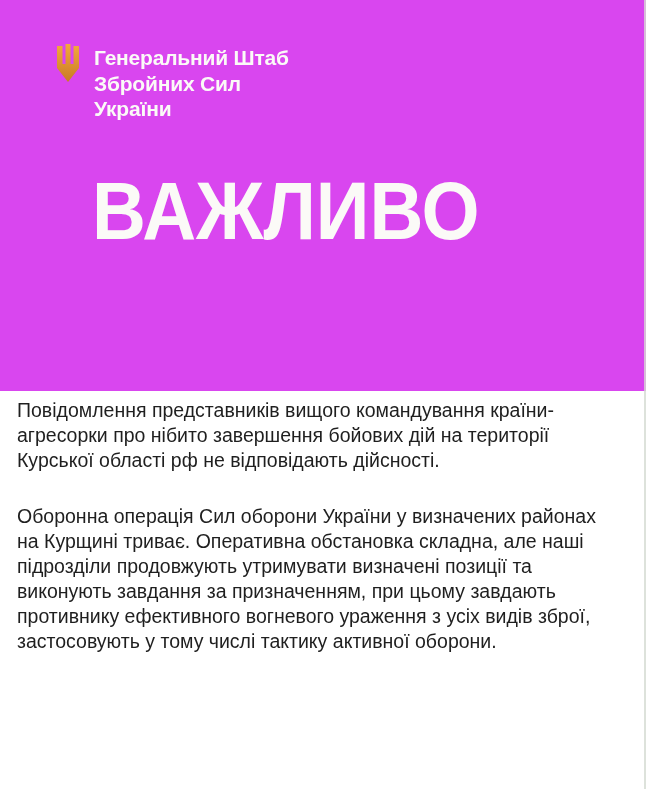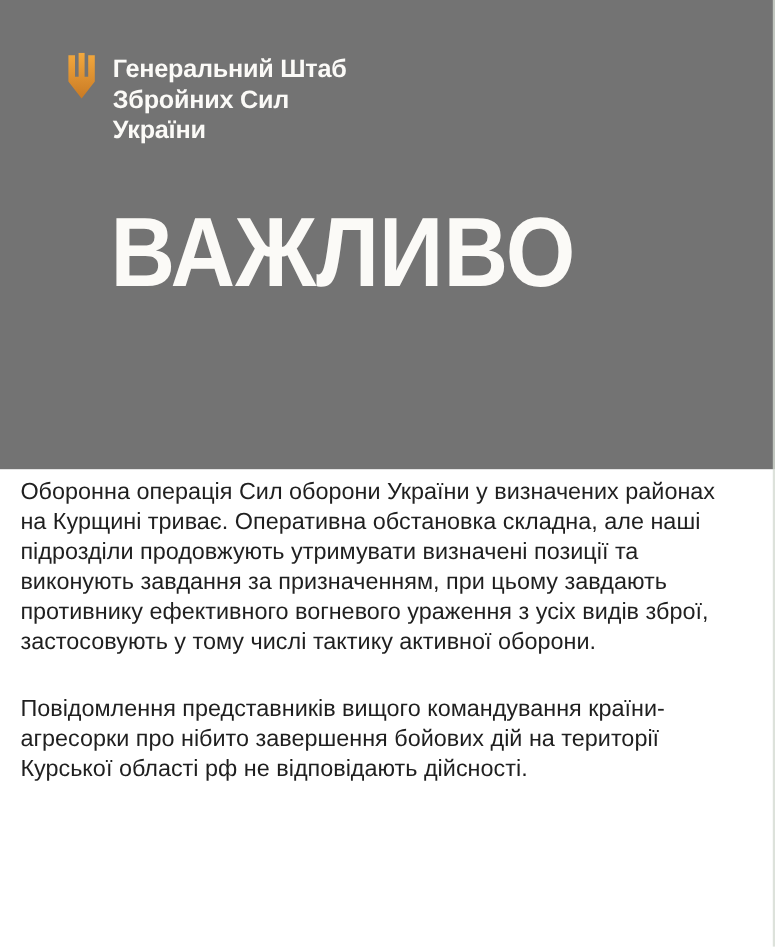--- a/index.html
+++ b/index.html
@@ -12,21 +12,21 @@
   }
   .page {
     width: 646px; height: 789px;
     position: relative;
     box-sizing: border-box;
   }
   
   .banner {
     position: relative;
     width: 646px; height: 391px;
-    background: #737373;
+    background: #d946ef;
     box-sizing: border-box;
     color: #fbfaf7;
   }
   .org {
     position: absolute;
     left: 55px; top: 44px;
     display: flex;
     align-items: flex-start;
   }
   .trident { display: block; width: 26px; height: 40px; margin-right: 13px; flex: 0 0 auto; }
@@ -93,25 +93,25 @@
         </svg>
       </span>
       <div class="org-name">Генеральний Штаб
 Збройних Сил
 України</div>
     </div>
     <h1 class="title">ВАЖЛИВО</h1>
   </header>
 
   <main class="content">
+    <p>Повідомлення представників вищого командування країни-
+агресорки про нібито завершення бойових дій на території
+Курської області рф не відповідають дійсності.</p>
     <p>Оборонна операція Сил оборони України у визначених районах
 на Курщині триває. Оперативна обстановка складна, але наші
 підрозділи продовжують утримувати визначені позиції та
 виконують завдання за призначенням, при цьому завдають
 противнику ефективного вогневого ураження з усіх видів зброї,
 застосовують у тому числі тактику активної оборони.</p>
-    <p>Повідомлення представників вищого командування країни-
-агресорки про нібито завершення бойових дій на території
-Курської області рф не відповідають дійсності.</p>
   </main>
 
   <div class="edge-line"></div>
 </div>
 
 </body></html>

